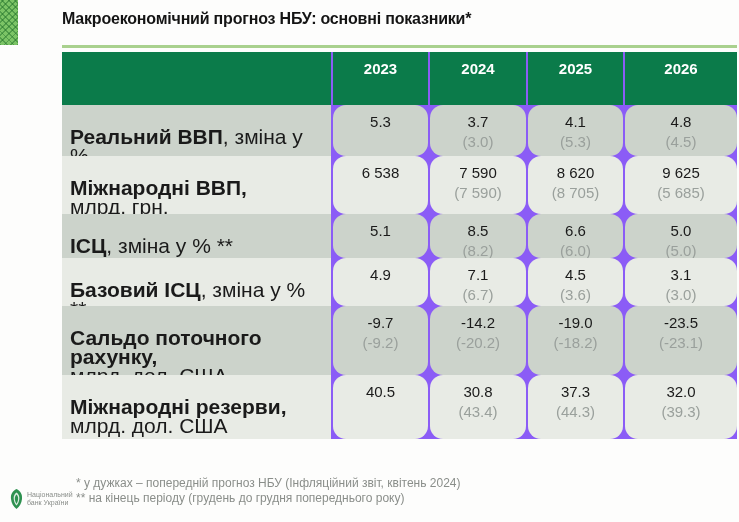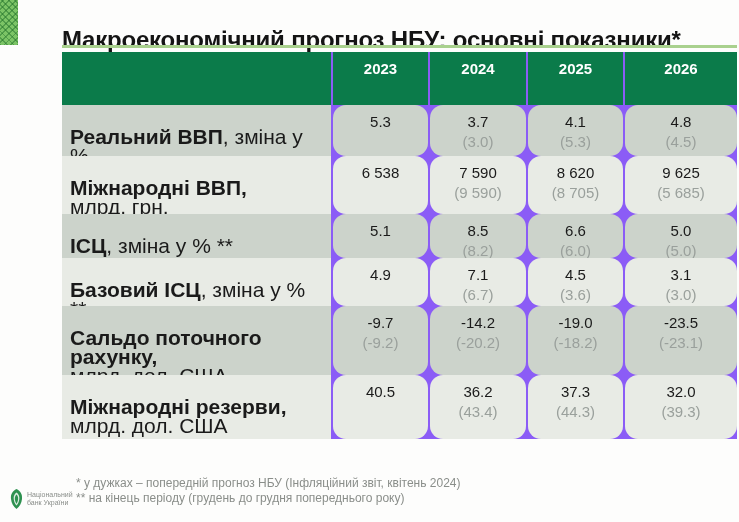--- a/index.html
+++ b/index.html
@@ -11,22 +11,22 @@
   }
   
   .deco-strip{
     position:absolute;left:0;top:0;width:18px;height:45px;
     background-color:#7cc466;
     background-image:
       repeating-linear-gradient(45deg, rgba(30,110,40,.45) 0 1.4px, transparent 1.4px 4.6px),
       repeating-linear-gradient(-45deg, rgba(30,110,40,.45) 0 1.4px, transparent 1.4px 4.6px);
   }
   .slide-title{
-    position:absolute;left:62px;top:26px;width:675px;
-    font-size:24px;font-weight:bold;color:#141414;letter-spacing:-.2px;
+    position:absolute;left:62px;top:10px;width:675px;
+    font-size:16px;font-weight:bold;color:#141414;letter-spacing:-.2px;
     white-space:nowrap;
   }
   .title-underline{
     position:absolute;left:62px;top:45px;width:675px;height:3px;
     background:var(--underline-green,#a9d18e);
   }
   .tbl{
     position:absolute;left:62px;top:52px;width:675px;
     display:grid;
     grid-template-columns:269px 95px 96px 95px 1fr;
@@ -93,21 +93,21 @@
     <div class="cell val row-dark">
       <div class="main">4.8</div>
       <div class="prev">(4.5)</div>
     </div>
     <div class="cell label row-light"><span class="b">Міжнародні ВВП,</span><div>млрд. грн.</div></div>
     <div class="cell val row-light">
       <div class="main">6 538</div>
     </div>
     <div class="cell val row-light">
       <div class="main">7 590</div>
-      <div class="prev">(9 590)</div>
+      <div class="prev">(7 590)</div>
     </div>
     <div class="cell val row-light">
       <div class="main">8 620</div>
       <div class="prev">(8 705)</div>
     </div>
     <div class="cell val row-light">
       <div class="main">9 625</div>
       <div class="prev">(5 685)</div>
     </div>
     <div class="cell label row-dark"><span class="b">ІСЦ</span><span>, зміна у % **</span></div>
@@ -157,21 +157,21 @@
     </div>
     <div class="cell val row-dark">
       <div class="main">-23.5</div>
       <div class="prev">(-23.1)</div>
     </div>
     <div class="cell label row-light"><span class="b">Міжнародні резерви,</span><div>млрд. дол. США</div></div>
     <div class="cell val row-light">
       <div class="main">40.5</div>
     </div>
     <div class="cell val row-light">
-      <div class="main">36.2</div>
+      <div class="main">30.8</div>
       <div class="prev">(43.4)</div>
     </div>
     <div class="cell val row-light">
       <div class="main">37.3</div>
       <div class="prev">(44.3)</div>
     </div>
     <div class="cell val row-light">
       <div class="main">32.0</div>
       <div class="prev">(39.3)</div>
     </div>

